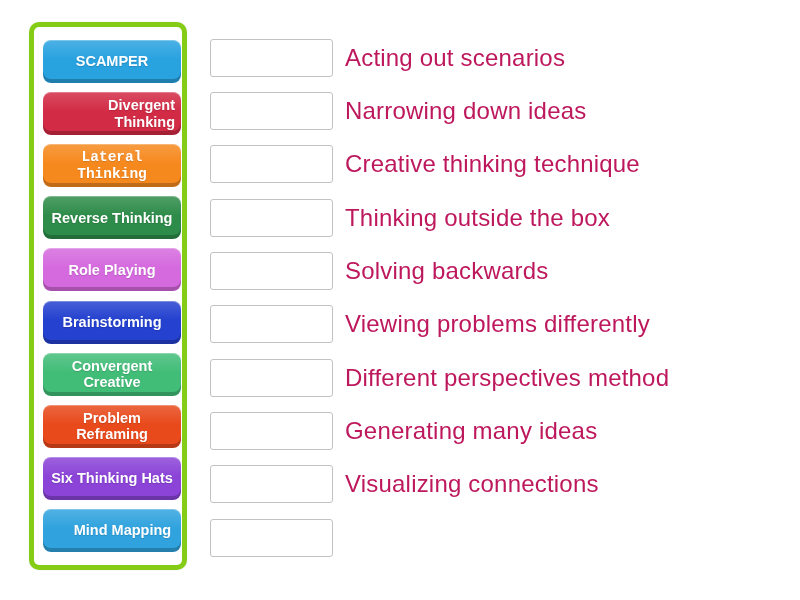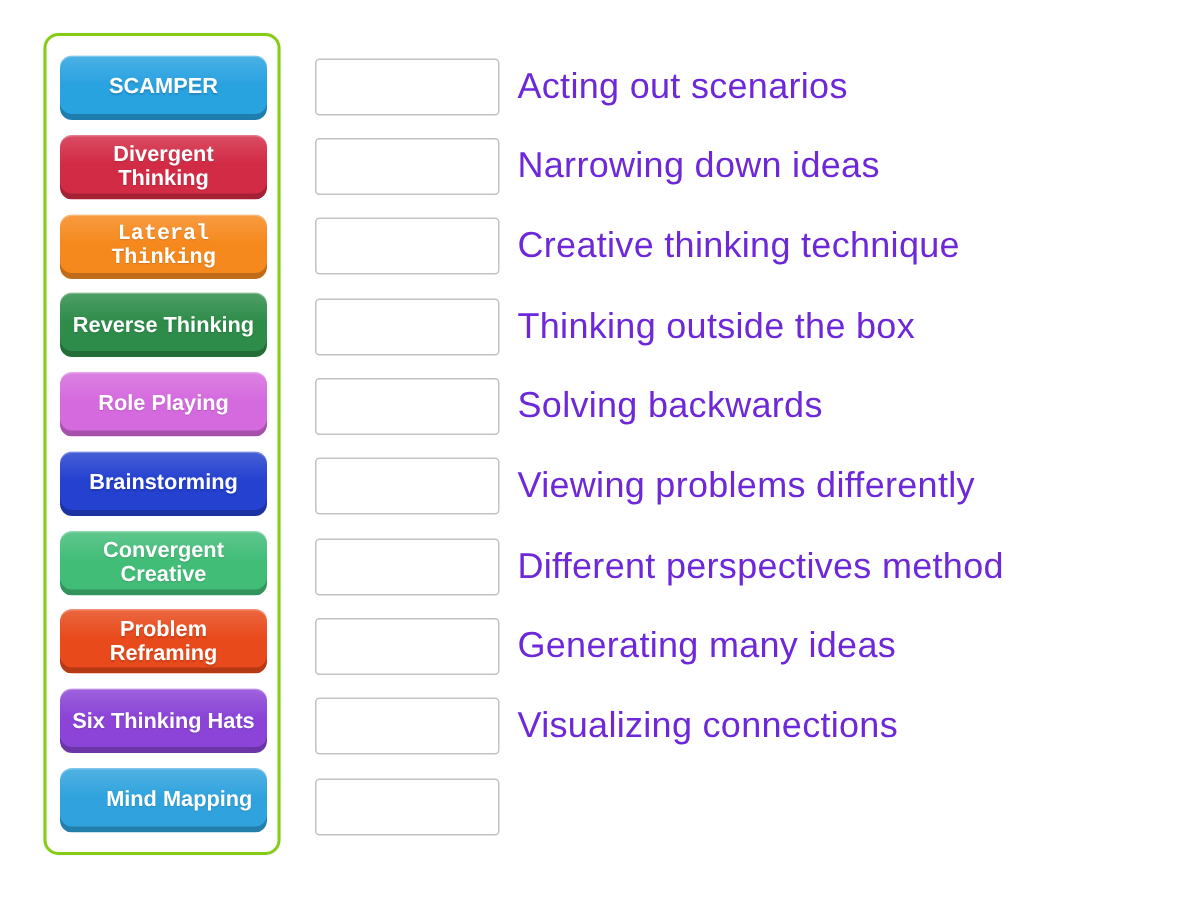--- a/index.html
+++ b/index.html
@@ -5,21 +5,21 @@
   html,body{margin:0;padding:0;background:#ffffff;}
   #stage{
     position:relative;width:800px;height:600px;overflow:hidden;
     background:#ffffff;
     font-family:"Liberation Sans", sans-serif;
   }
   
   #tile-panel{
     position:absolute;left:29px;top:22px;width:158px;height:548px;
     box-sizing:border-box;background:#ffffff;
-    border:2px solid #84cc16;border-radius:10px;
+    border:5px solid #84cc16;border-radius:10px;
     box-shadow:0 0 2px rgba(0,0,0,0.08);
     display:flex;flex-direction:column;justify-content:space-between;
     padding:13px 9px;
   }
   .tile{
     width:138px;height:43px;box-sizing:border-box;
     border-radius:8px;
     display:flex;align-items:center;justify-content:center;text-align:center;
     color:#ffffff;font-weight:bold;font-size:14.5px;line-height:1.12;
     padding:2px 6px;cursor:grab;
@@ -32,31 +32,31 @@
     display:flex;flex-direction:column;
   }
   .row{
     height:53.35px;display:flex;align-items:center;
   }
   .slot{
     width:123px;height:38px;box-sizing:border-box;flex:0 0 123px;
     background:#ffffff;border:1px solid #c2c2c2;border-radius:3px;
   }
   .clue{
-    margin-left:12px;font-size:24px;color:#6d28d9;white-space:nowrap;
+    margin-left:12px;font-size:24px;color:#be185d;white-space:nowrap;
     letter-spacing:0.2px;
   }
 </style>
 </head>
 <body>
 
 <div id="stage">
   <div id="tile-panel">
       <div class="tile" style="background: linear-gradient(rgba(255, 255, 255, 0.16), rgba(255, 255, 255, 0) 45%) rgb(41, 162, 224);">SCAMPER</div>
-      <div class="tile" style="background: linear-gradient(rgba(255, 255, 255, 0.16), rgba(255, 255, 255, 0) 45%) rgb(210, 43, 69);">Divergent Thinking</div>
+      <div class="tile" style="background: linear-gradient(rgba(255, 255, 255, 0.16), rgba(255, 255, 255, 0) 45%) rgb(210, 43, 69); text-align: right;">Divergent Thinking</div>
       <div class="tile" style="background: linear-gradient(rgba(255, 255, 255, 0.16), rgba(255, 255, 255, 0) 45%) rgb(246, 137, 30); font-family: Liberation Mono, monospace;">Lateral Thinking</div>
       <div class="tile" style="background: linear-gradient(rgba(255, 255, 255, 0.16), rgba(255, 255, 255, 0) 45%) rgb(46, 140, 74);">Reverse Thinking</div>
       <div class="tile" style="background: linear-gradient(rgba(255, 255, 255, 0.16), rgba(255, 255, 255, 0) 45%) rgb(213, 106, 222);">Role Playing</div>
       <div class="tile" style="background: linear-gradient(rgba(255, 255, 255, 0.16), rgba(255, 255, 255, 0) 45%) rgb(36, 65, 207);">Brainstorming</div>
       <div class="tile" style="background: linear-gradient(rgba(255, 255, 255, 0.16), rgba(255, 255, 255, 0) 45%) rgb(66, 189, 120);">Convergent Creative</div>
       <div class="tile" style="background: linear-gradient(rgba(255, 255, 255, 0.16), rgba(255, 255, 255, 0) 45%) rgb(232, 74, 28);">Problem Reframing</div>
       <div class="tile" style="background: linear-gradient(rgba(255, 255, 255, 0.16), rgba(255, 255, 255, 0) 45%) rgb(139, 68, 215); text-align: center;">Six Thinking Hats</div>
       <div class="tile" style="background: linear-gradient(rgba(255, 255, 255, 0.16), rgba(255, 255, 255, 0) 45%) rgb(48, 163, 222); padding-left: 27px;">Mind Mapping</div>
     </div>
   <div id="row-list">

